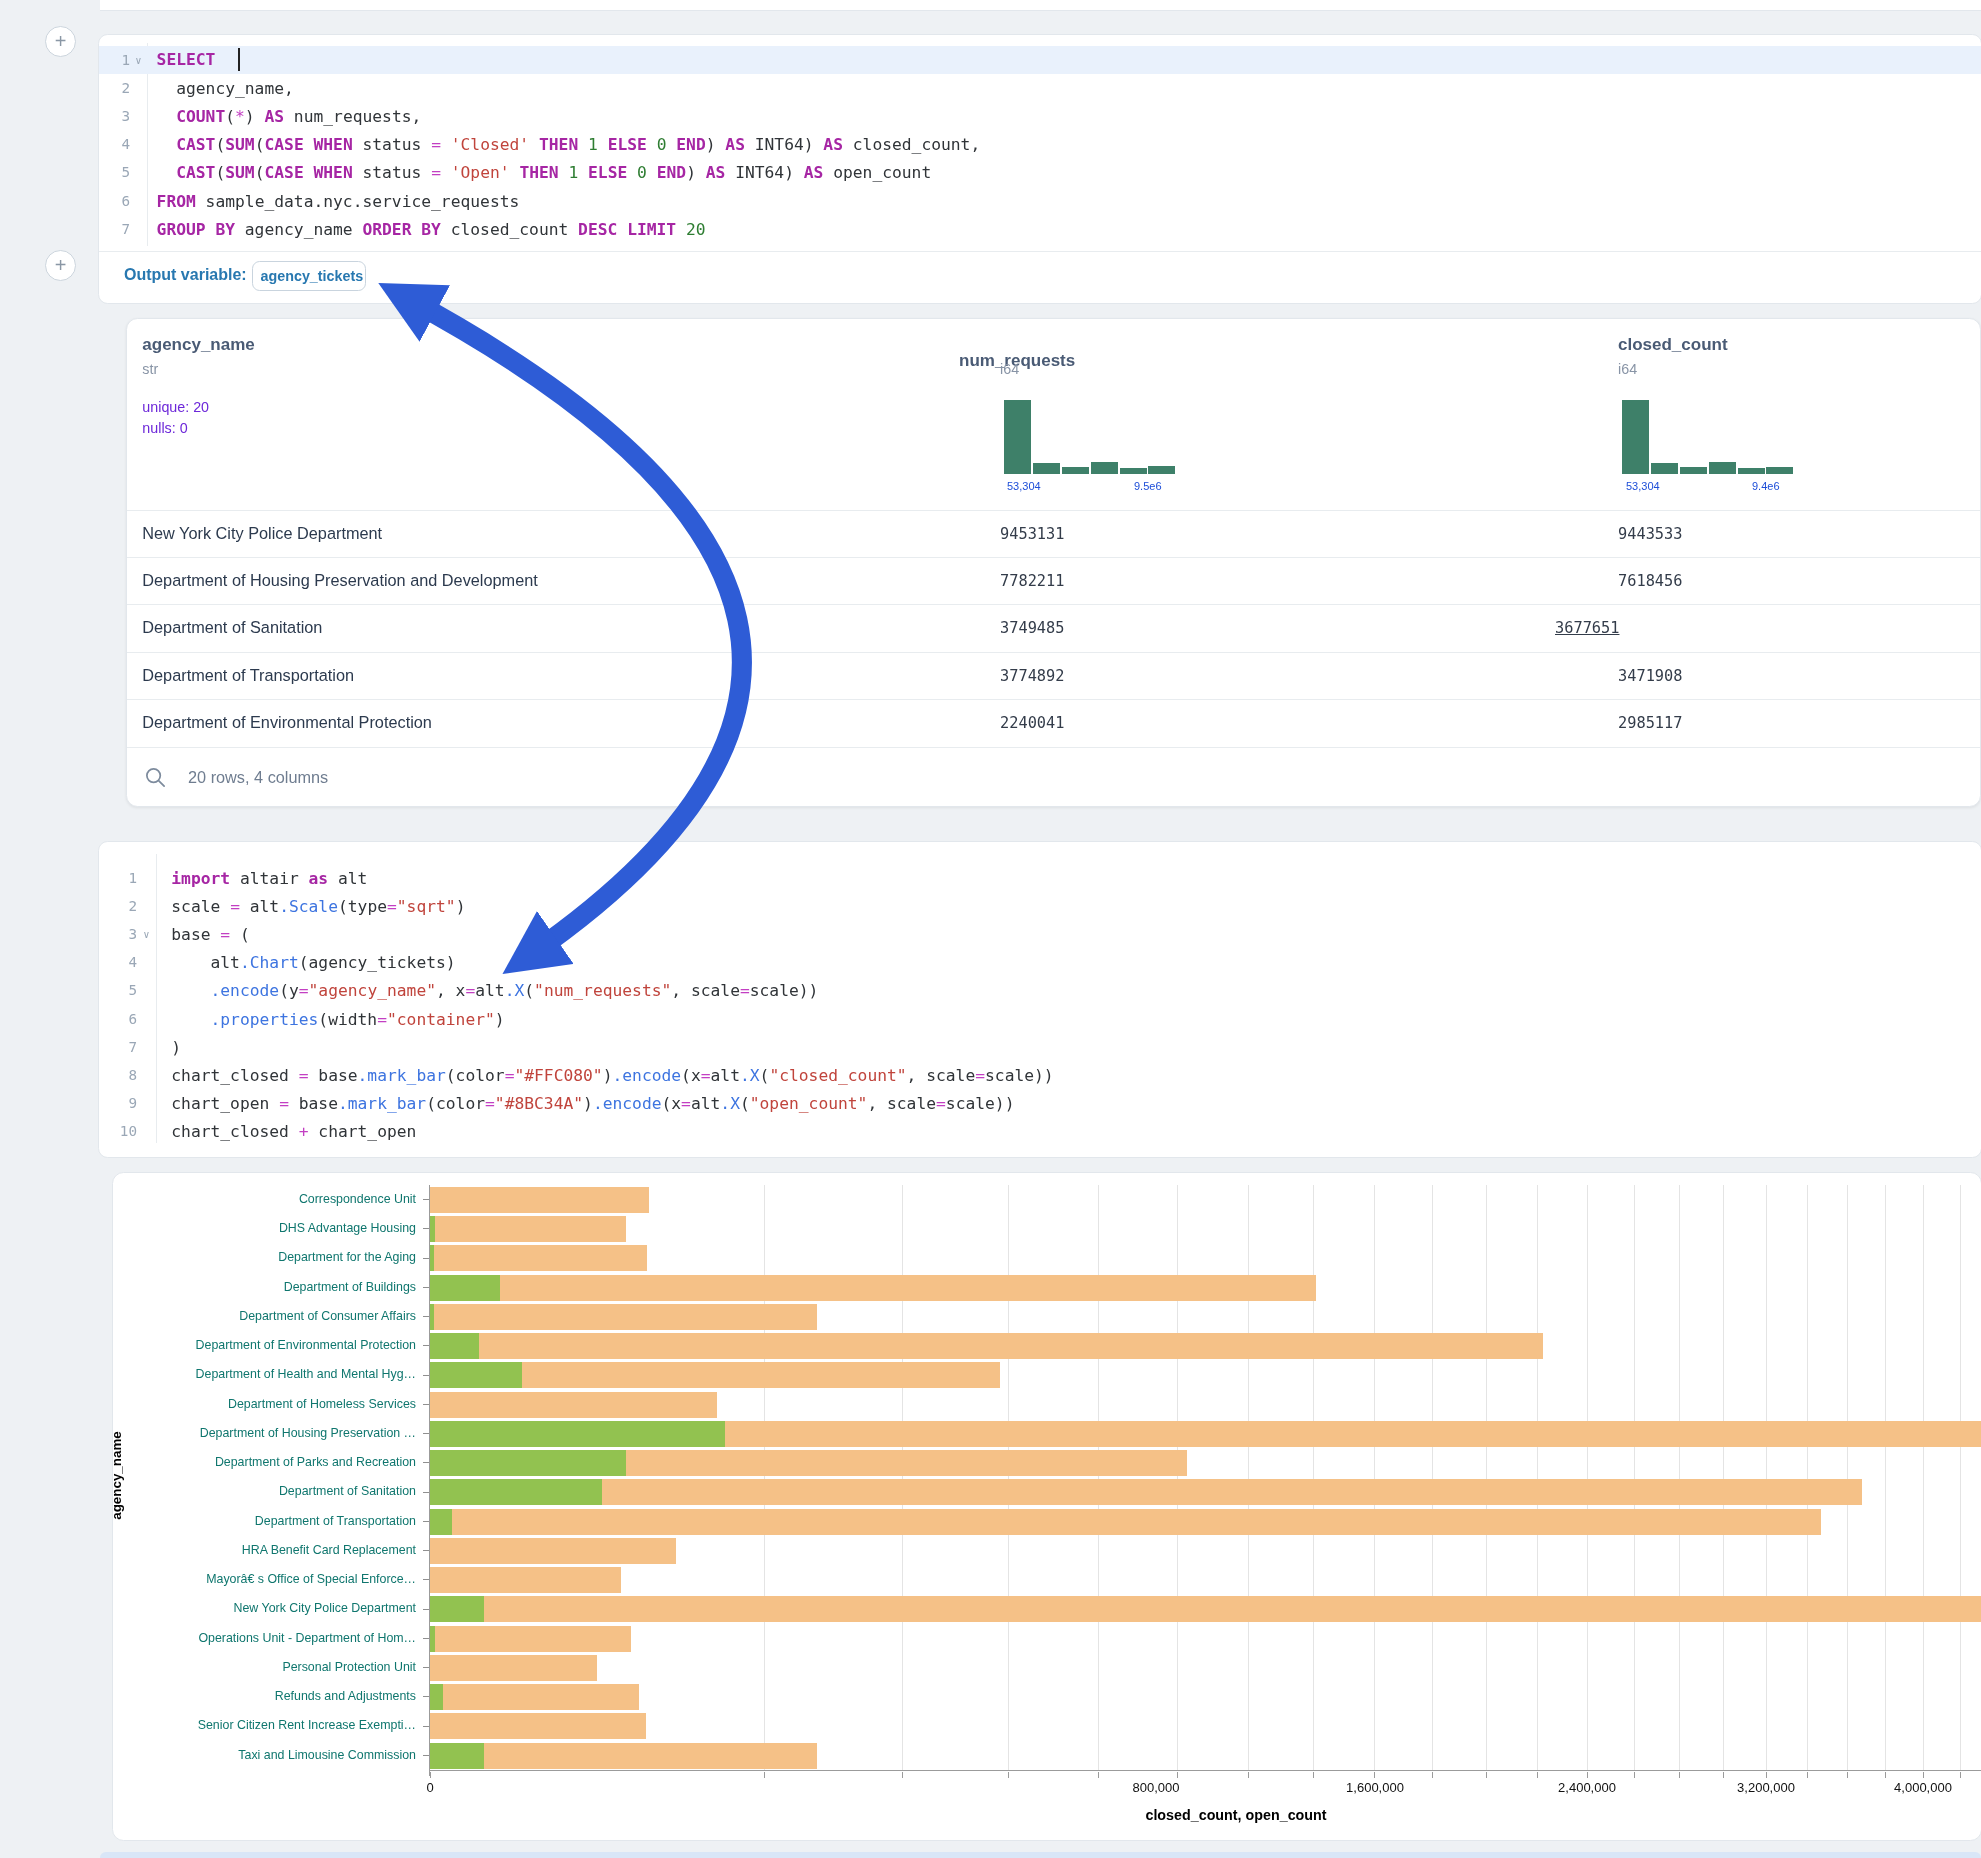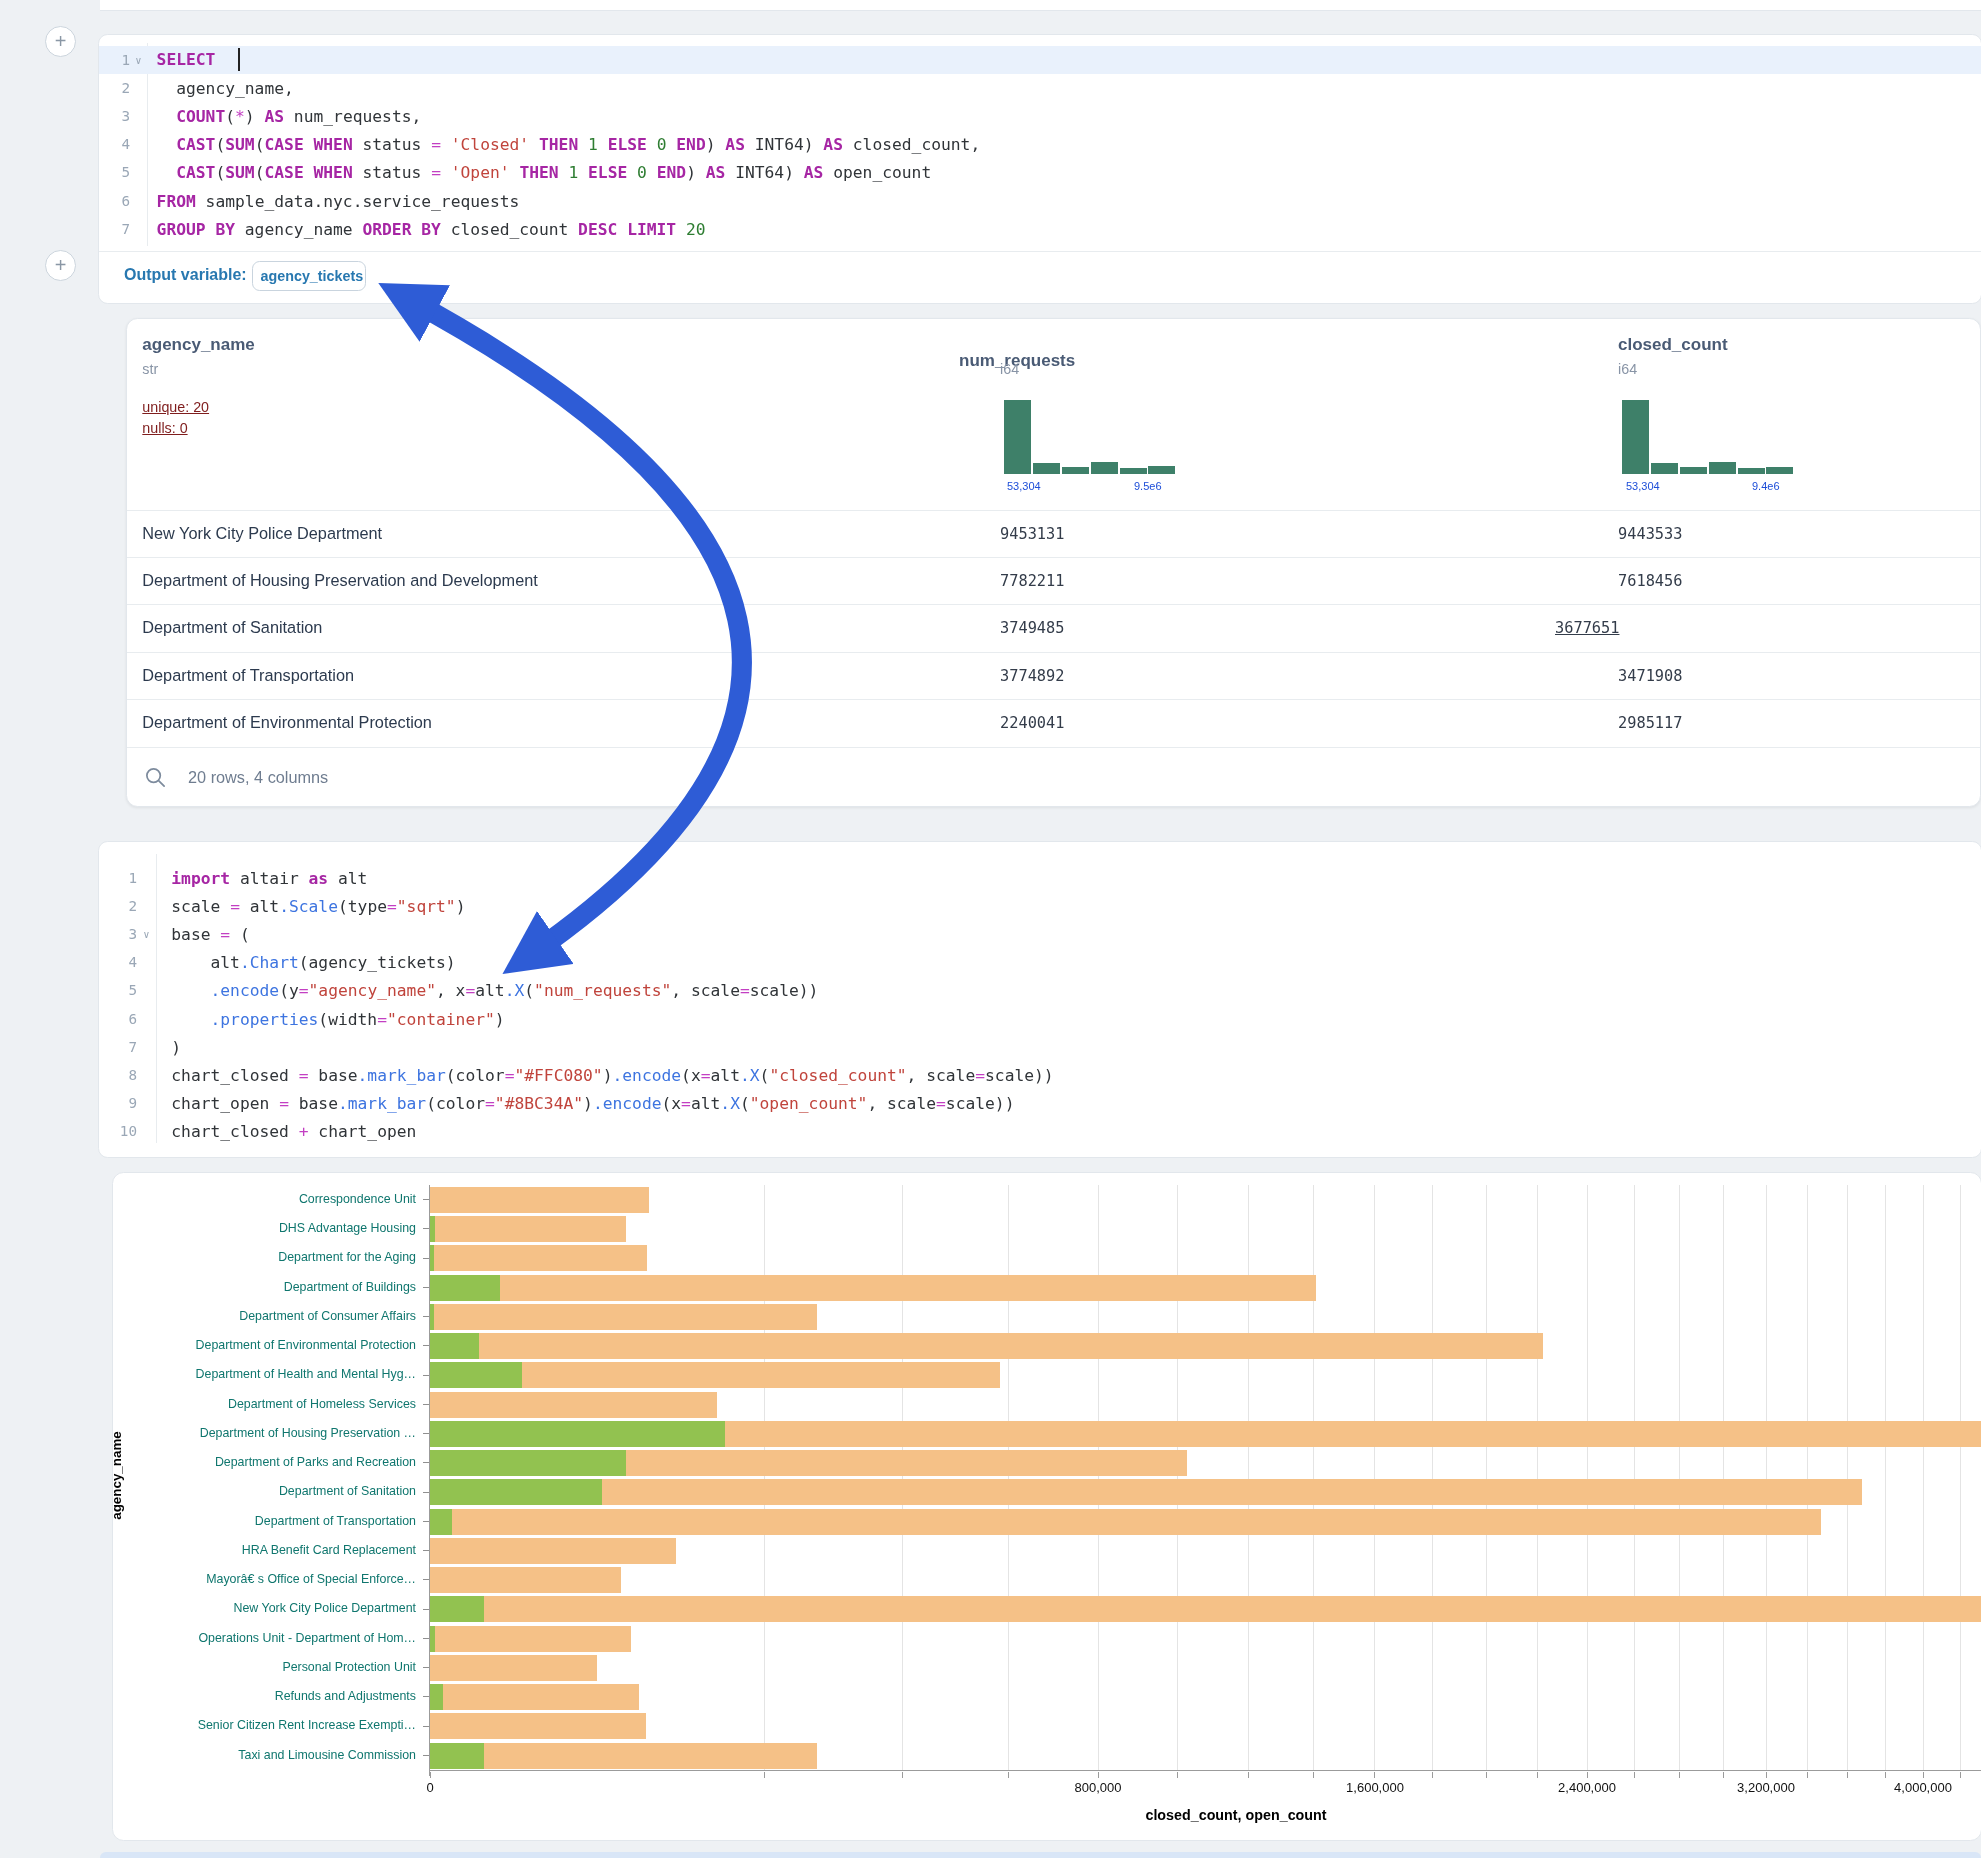--- a/index.html
+++ b/index.html
@@ -22,21 +22,21 @@
   .tk-f{color:#3d74e0;}
   .tk-d{color:#303438;}
   .gutter-div{position:absolute;width:1px;background:#e8ecef;}
   .sepline{position:absolute;left:0;right:0;height:1px;background:#e8ecef;}
   .out-label{position:absolute;left:25px;top:231px;font-size:16px;font-weight:bold;color:#2878b0;}
   .out-pill{position:absolute;left:153px;top:226px;height:30px;width:114px;box-sizing:border-box;
             border:1px solid #c9d4de;border-radius:7.6px;background:#fff;color:#2878b0;font-weight:bold;
             font-size:14.3px;line-height:28px;padding:0 0 0 7.6px;overflow:hidden;white-space:nowrap;}
   .col-name{position:absolute;font-size:17px;font-weight:bold;color:#4a5b75;}
   .col-type{position:absolute;font-size:14.3px;color:#8894a6;}
-  .col-stat{position:absolute;font-size:14.3px;color:#7f1d1d;text-decoration:underline;}
+  .col-stat{position:absolute;font-size:14.3px;color:#6d28d9;}
   .hist{position:absolute;display:flex;align-items:flex-end;gap:1.9px;}
   .hist div{width:27px;}
   .hist-lab{position:absolute;font-size:11px;color:#1d4ed8;}
   .trow-name{position:absolute;font-size:16.3px;color:#2c3a4e;}
   .trow-val{position:absolute;font-size:15.3px;color:#333c4a;font-family:"DejaVu Sans Mono",monospace;}
   .tsep{position:absolute;left:0;right:0;height:1px;background:#e8ecef;}
   .tfoot{position:absolute;left:61px;top:449px;font-size:16.3px;color:#6f7d90;}
   .ylab{position:absolute;width:315px;text-align:right;font-size:12.4px;color:#0f766e;}
   .ytick{position:absolute;width:5.7px;height:1.4px;background:#8f8f8f;}
   .grid{position:absolute;width:1px;background:#e4e4e4;}
@@ -276,21 +276,21 @@
       <div class="xtick" style="left: 1634px; top: 1772px;"></div>
       <div class="xtick" style="left: 1679px; top: 1772px;"></div>
       <div class="xtick" style="left: 1723px; top: 1772px;"></div>
       <div class="xtick" style="left: 1766px; top: 1772px;"></div>
       <div class="xtick" style="left: 1807px; top: 1772px;"></div>
       <div class="xtick" style="left: 1847px; top: 1772px;"></div>
       <div class="xtick" style="left: 1885px; top: 1772px;"></div>
       <div class="xtick" style="left: 1923px; top: 1772px;"></div>
       <div class="xtick" style="left: 1960px; top: 1772px;"></div>
       <div class="xlab" style="left: 363px; top: 1780px;">0</div>
-      <div class="xlab" style="left: 1031px; top: 1780px;">800,000</div>
+      <div class="xlab" style="left: 1089px; top: 1780px;">800,000</div>
       <div class="xlab" style="left: 1308px; top: 1780px;">1,600,000</div>
       <div class="xlab" style="left: 1520px; top: 1780px;">2,400,000</div>
       <div class="xlab" style="left: 1699px; top: 1780px;">3,200,000</div>
       <div class="xlab" style="left: 1856px; top: 1780px;">4,000,000</div>
     </div>
   <div class="ytitle">agency_name</div>
   <div class="axis-title">closed_count, open_count</div>
 
   <div class="abs" style="left:100px;top:1852px;width:1881px;height:6.7px;background:#d9e6f7;border-radius:5.7px 5.7px 0 0;"></div>
 

